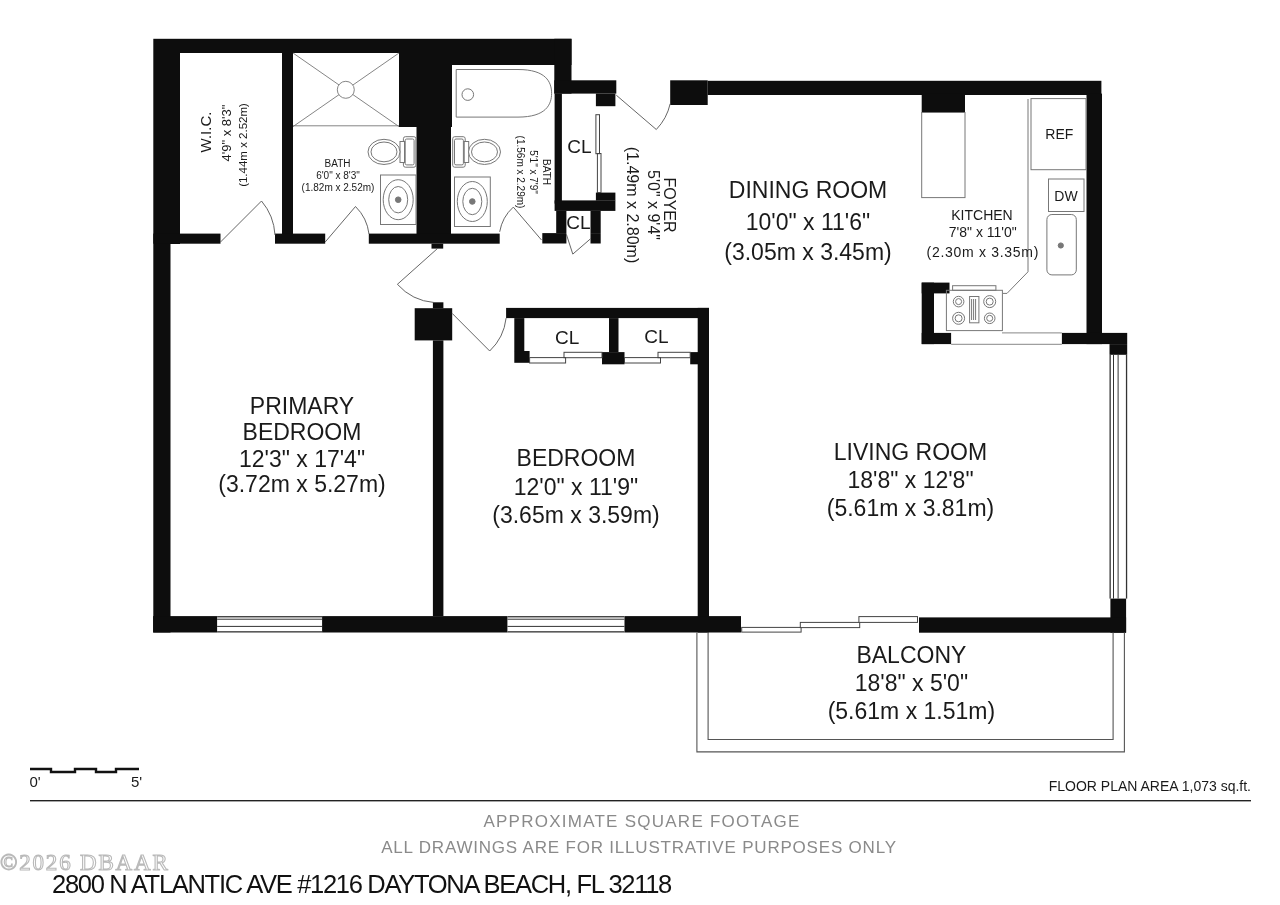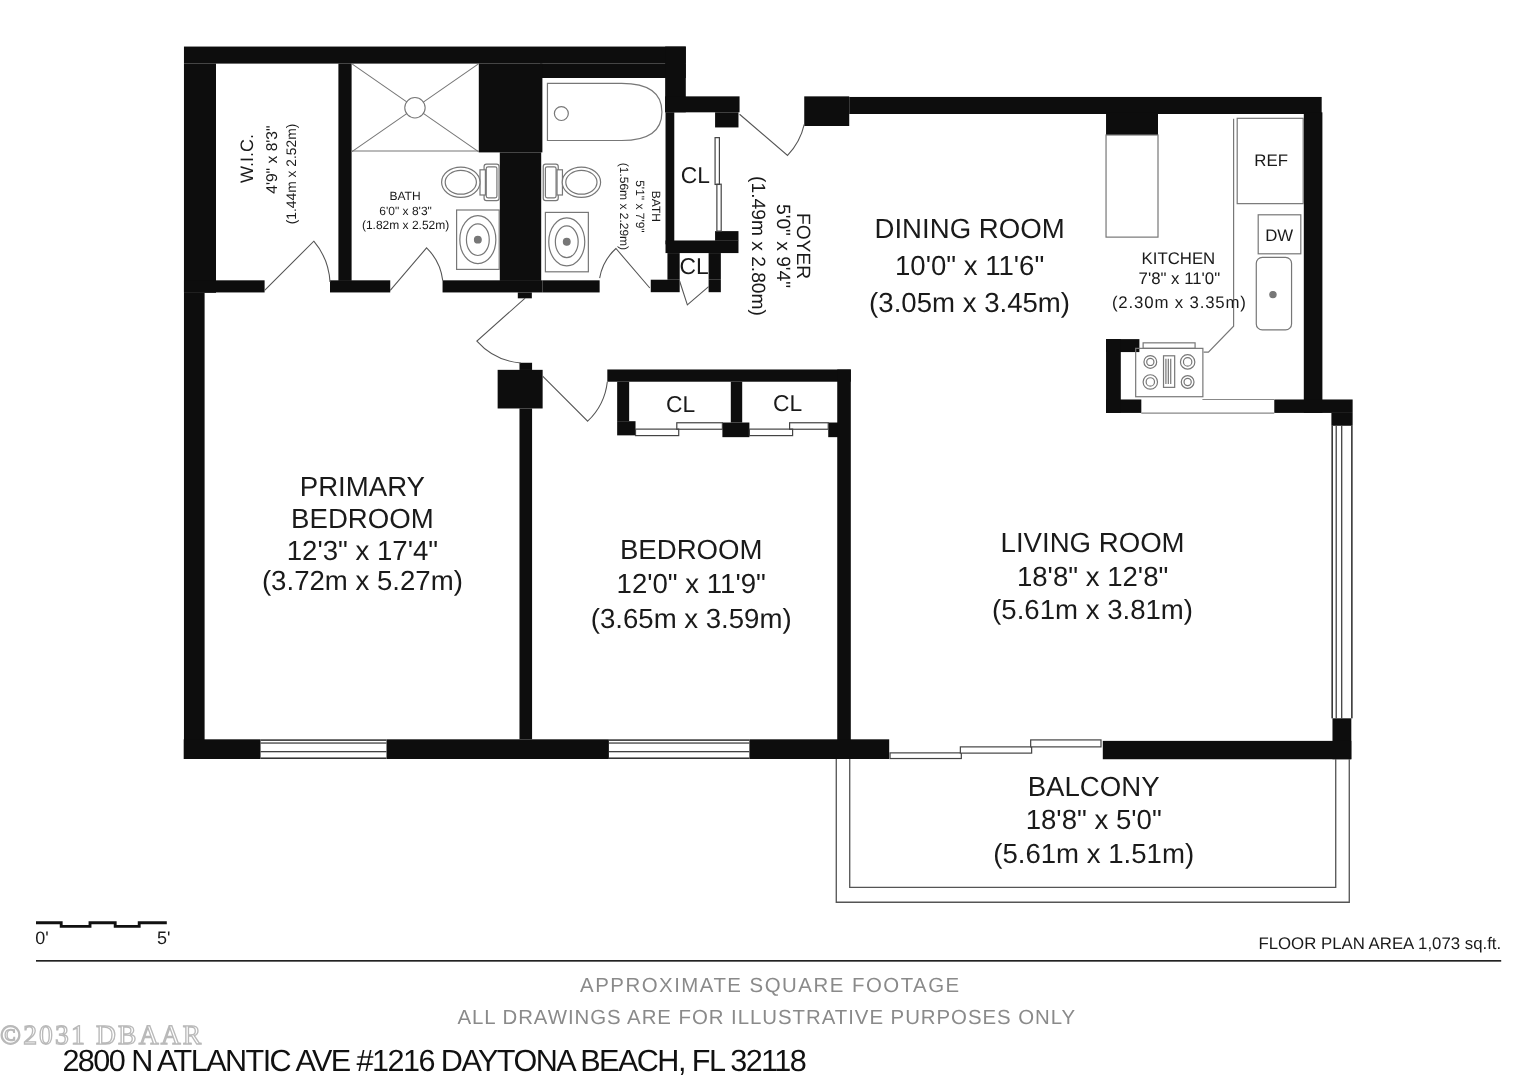--- a/index.html
+++ b/index.html
@@ -213,14 +213,14 @@
 <text font-size="15" x="35" y="787">0'</text>
 <text font-size="15" x="136.5" y="787">5'</text>
 </g>
 <text font-size="14" x="1251" y="790.5" text-anchor="end" fill="#1a1a1a" font-family="Liberation Sans, sans-serif">FLOOR PLAN AREA 1,073 sq.ft.</text>
 <g fill="#8a8a8a" font-family="Liberation Sans, sans-serif" text-anchor="middle">
 <text font-size="17" x="642" y="826.5" letter-spacing="1.25">APPROXIMATE SQUARE FOOTAGE</text>
 <text font-size="17" x="639" y="853" letter-spacing="0.8">ALL DRAWINGS ARE FOR ILLUSTRATIVE PURPOSES ONLY</text>
 </g>
 <text font-size="25.5" x="52" y="892.5" letter-spacing="-1.3" fill="#111" font-family="Liberation Sans, sans-serif">2800 N ATLANTIC AVE #1216 DAYTONA BEACH, FL 32118</text>
 </svg>
-<div class="wm">©2031 DBAAR</div>
+<div class="wm">©2026 DBAAR</div>
 </div>
 
 </body></html>

